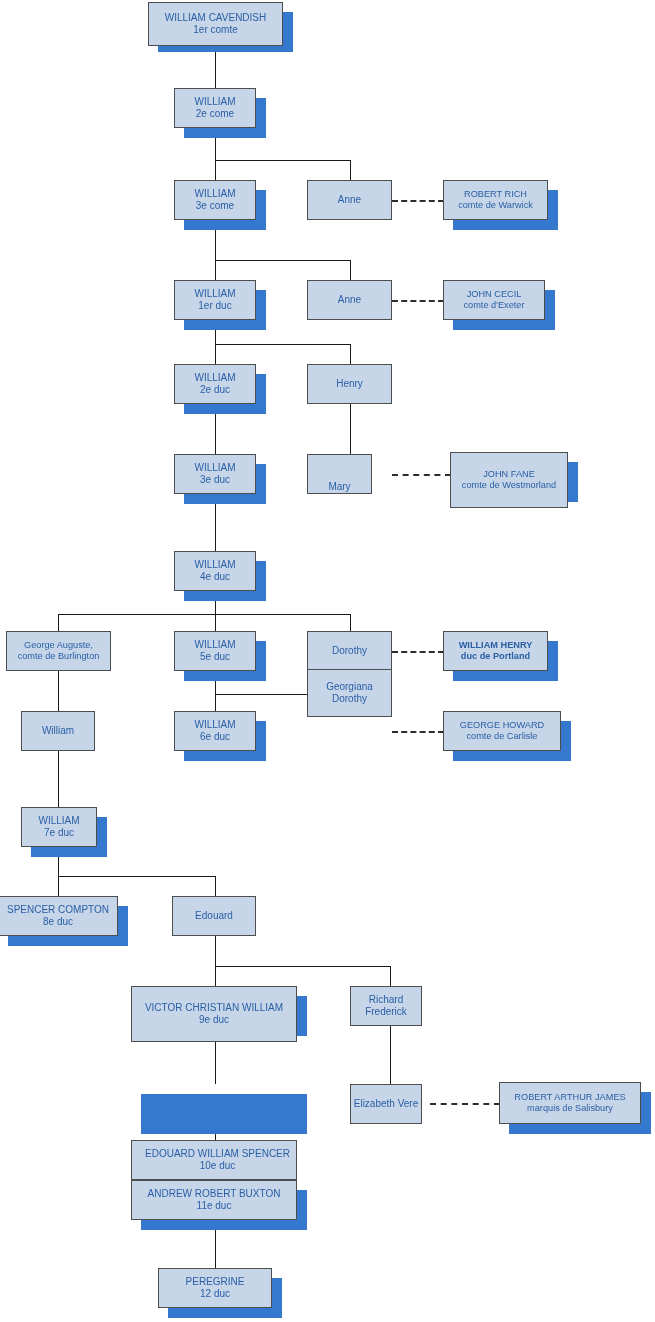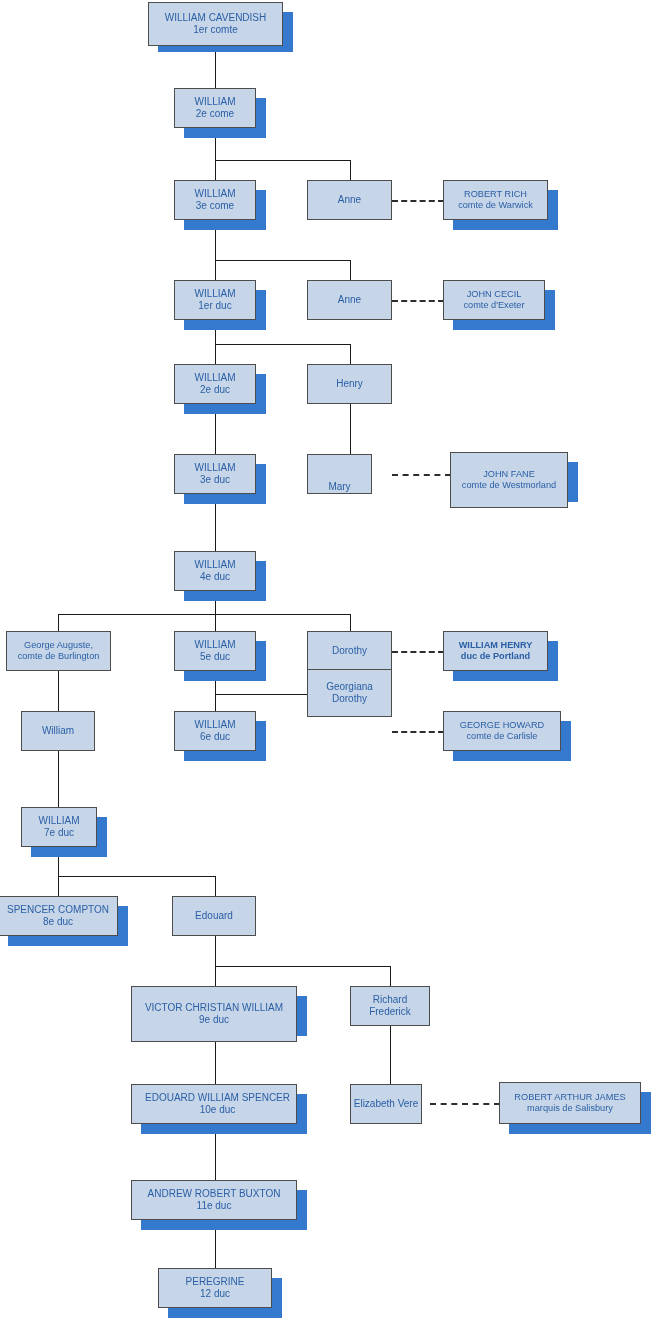--- a/index.html
+++ b/index.html
@@ -212,25 +212,25 @@
         <span class="l1">SPENCER COMPTON</span>
         <span class="l2">8e duc</span>
       </div>
       <div class="node sz10" style="left: 172px; top: 896px; width: 84px; height: 40px;">
         <span class="l1">Edouard</span>
       </div>
       <div class="node sz10" style="left: 131px; top: 986px; width: 166px; height: 56px;">
         <span class="l1">VICTOR CHRISTIAN WILLIAM</span>
         <span class="l2">9e duc</span>
       </div>
-      <div class="node sz10" style="left: 350px; top: 986px; width: 80px; height: 40px;">
+      <div class="node sz10" style="left: 350px; top: 986px; width: 72px; height: 40px;">
         <span class="l1">Richard</span>
         <span class="l2">Frederick</span>
       </div>
-      <div class="node sz10" style="left: 131px; top: 1084px; width: 166px; height: 40px; padding-left: 7px;">
+      <div class="node sz10" style="left: 131px; top: 1140px; width: 166px; height: 40px; padding-left: 7px;">
         <span class="l1">EDOUARD WILLIAM SPENCER</span>
         <span class="l2">10e duc</span>
       </div>
       <div class="node sz10" style="left: 350px; top: 1084px; width: 72px; height: 40px;">
         <span class="l1">Elizabeth Vere</span>
       </div>
       <div class="node sz9" style="left: 499px; top: 1082px; width: 142px; height: 42px;">
         <span class="l1">ROBERT ARTHUR JAMES</span>
         <span class="l2">marquis de Salisbury</span>
       </div>

